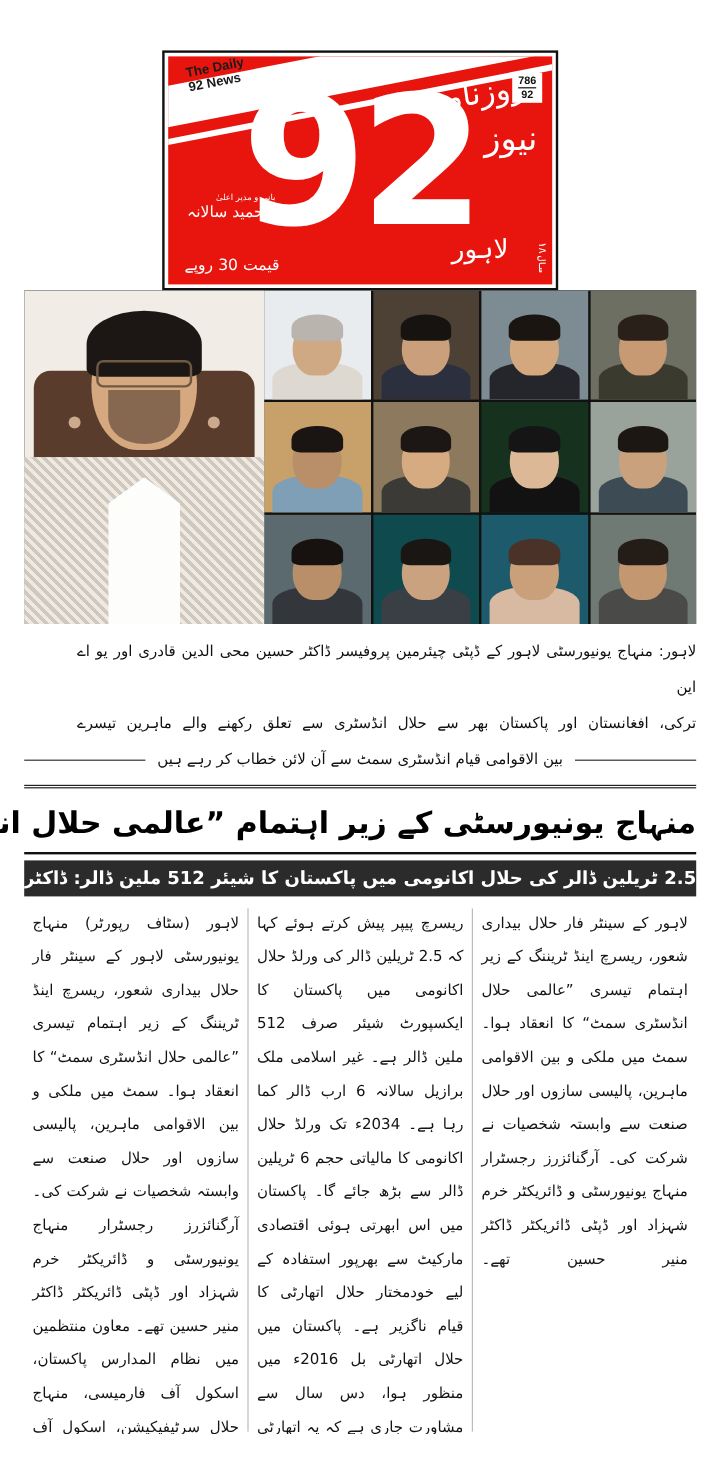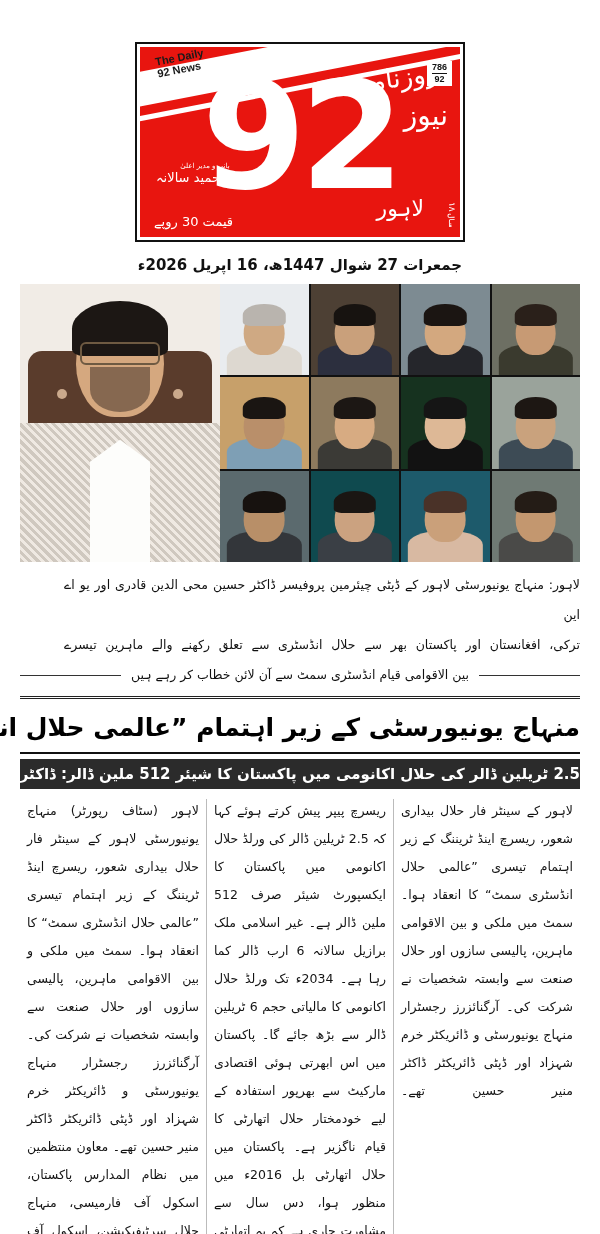--- a/index.html
+++ b/index.html
@@ -441,21 +441,20 @@
           <span class="tiny">بانی و مدیر اعلیٰ</span>
           <span>محمد حمید سالانہ</span>
         </div>
 
         <div class="ur-price">قیمت 30 روپے</div>
         <div class="side-vert">سال ۱۸</div>
       </div>
     </div>
   </div>
 
-  <div class="dateline">جمعرات 27 شوال 1447ھ، 16 اپریل 2026ء</div>
 
   <div class="photo-block">
     <div class="grid-zone">
       <div class="tile" style="background: rgb(109, 111, 99);">
           <div class="body-sh" style="background: rgb(58, 58, 46);"></div>
           <div class="face" style="background: rgb(199, 154, 116);"></div>
           <div class="hair" style="background: rgb(42, 32, 26);"></div>
         </div>
       <div class="tile" style="background: rgb(125, 139, 146);">
           <div class="body-sh" style="background: rgb(37, 38, 43);"></div>

